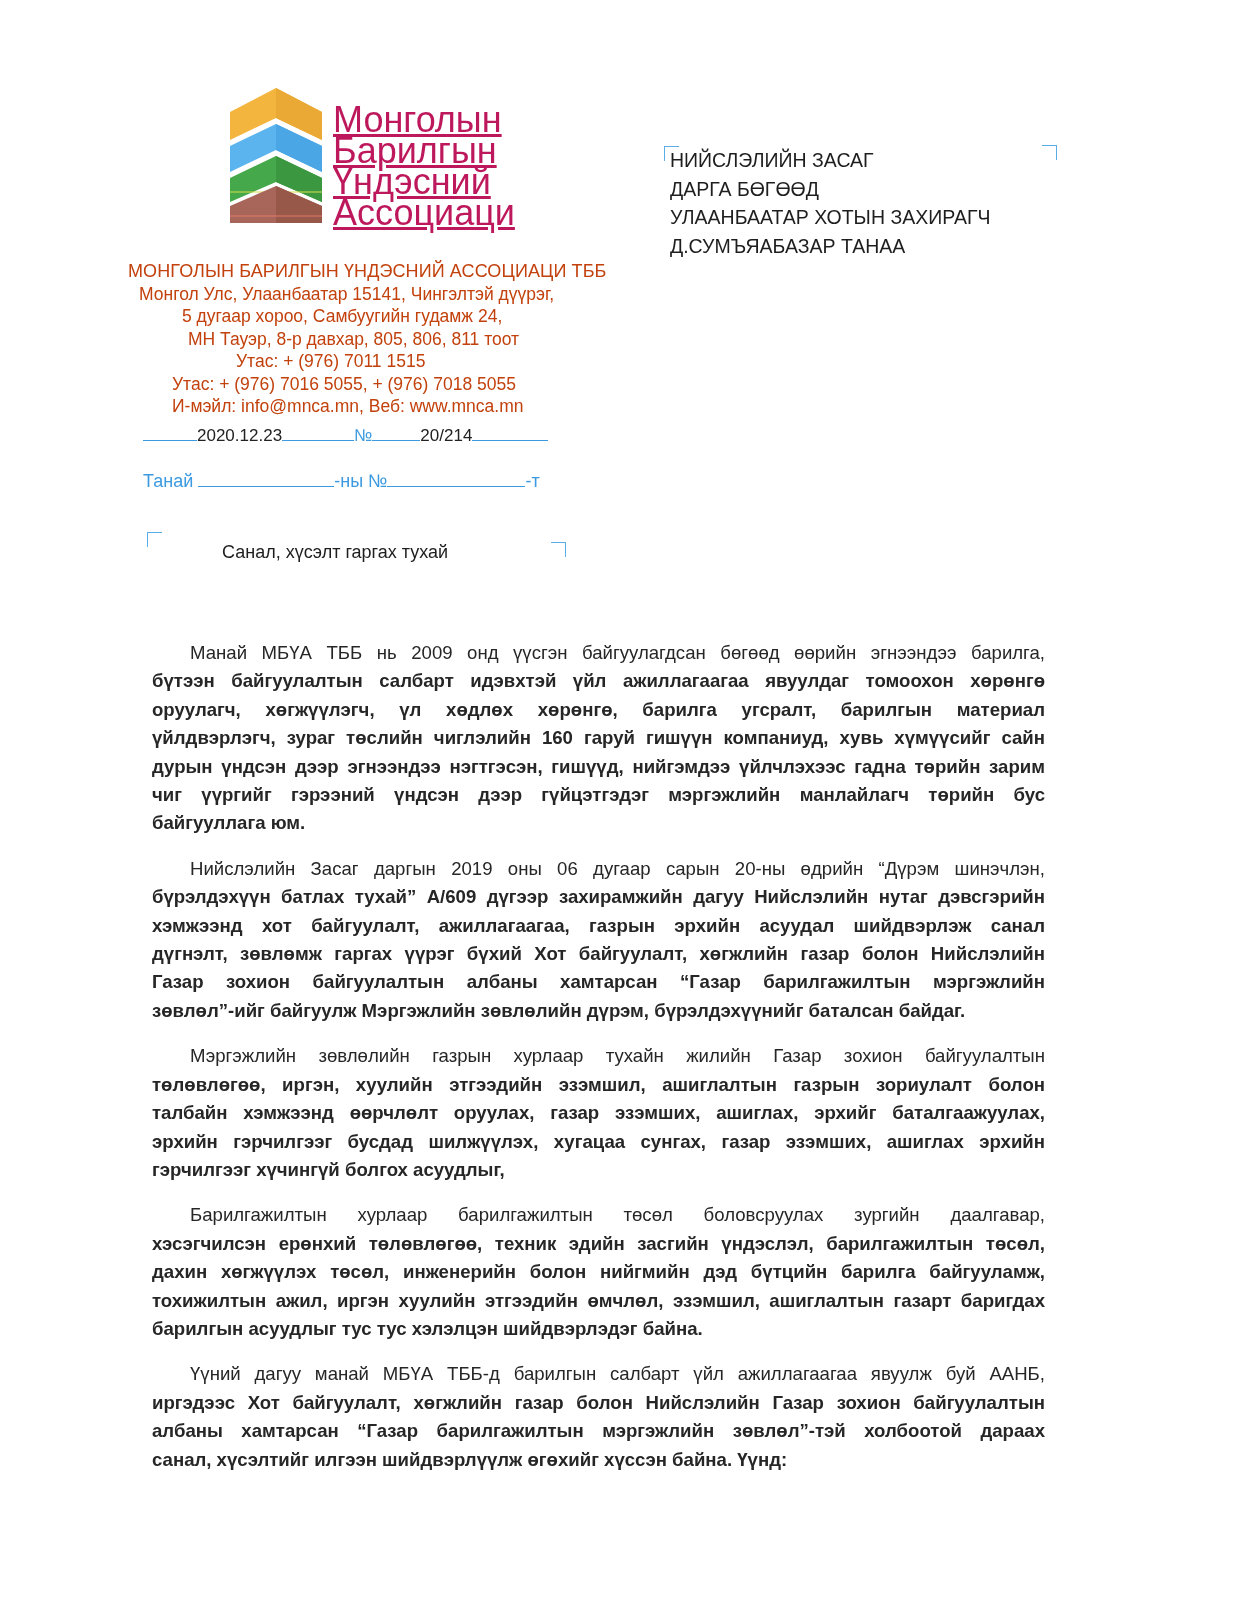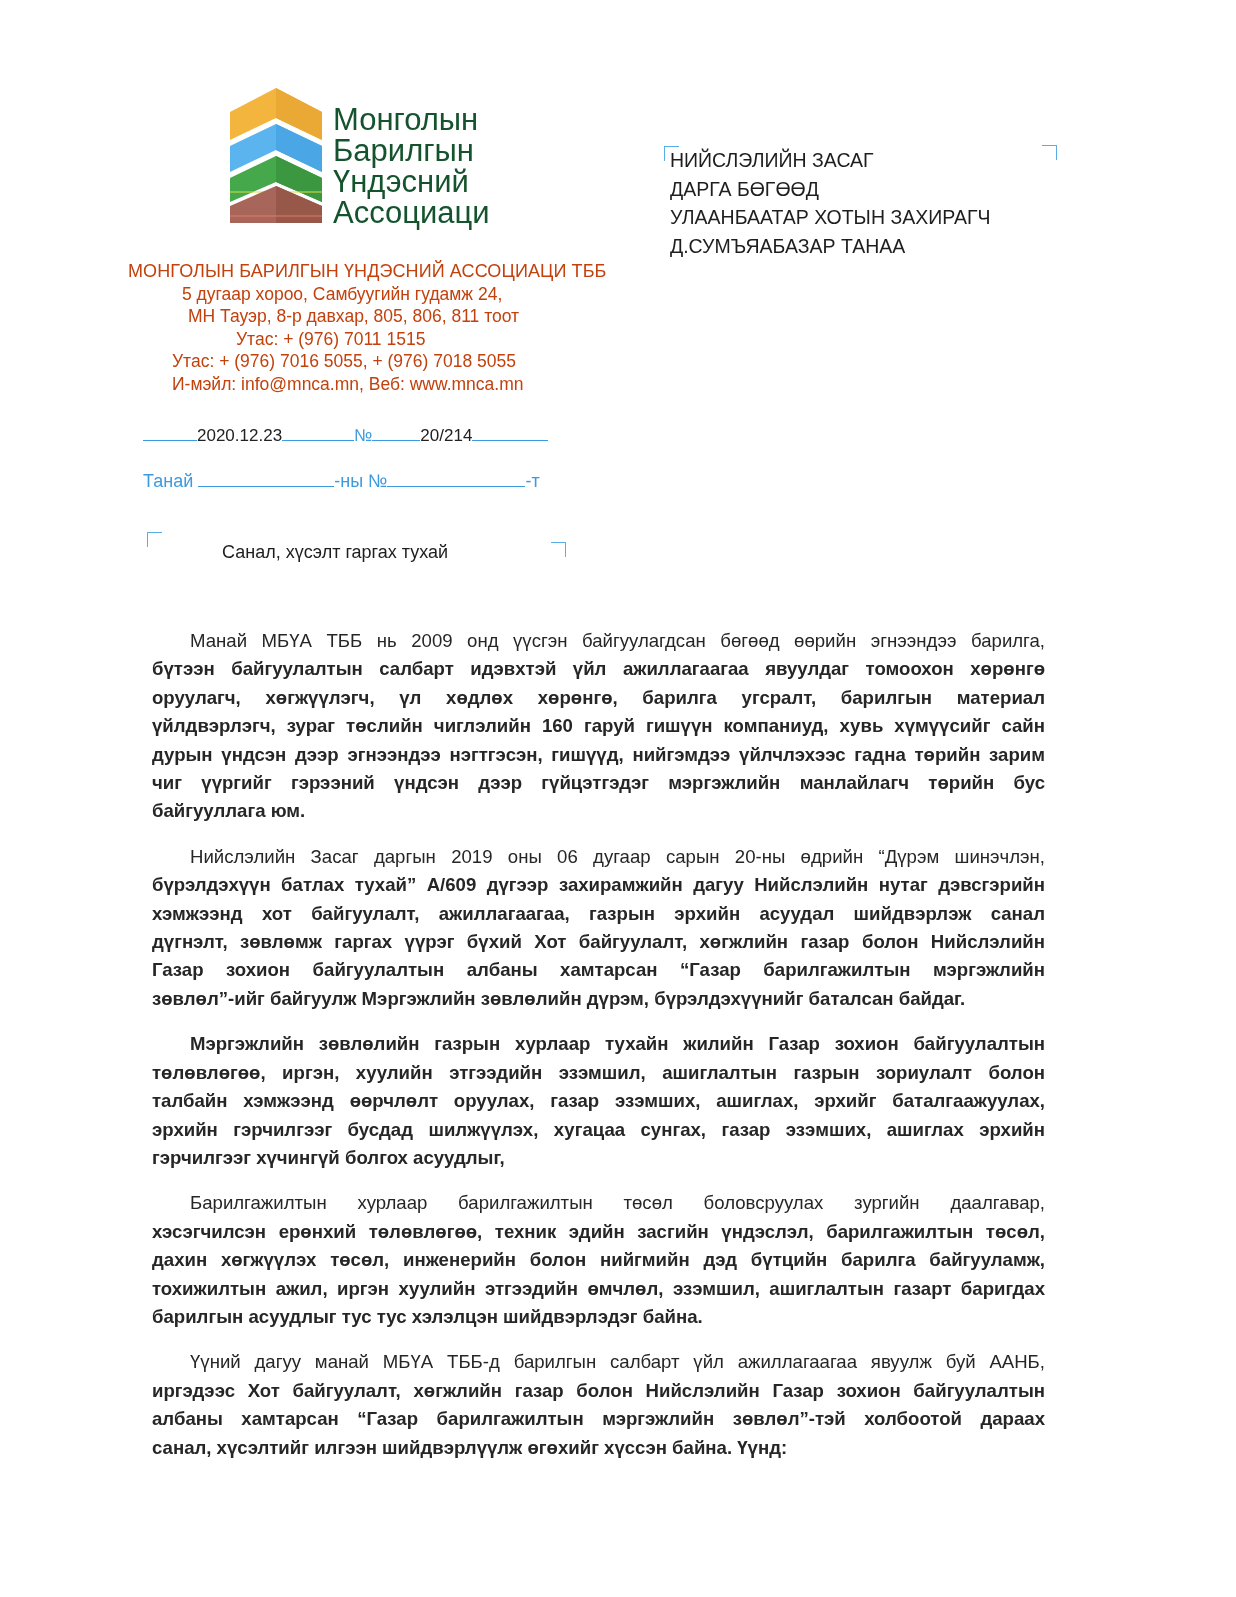--- a/index.html
+++ b/index.html
@@ -2,21 +2,21 @@
 <html><head>
   <meta charset="utf-8">
   <style>
     html, body { margin: 0; padding: 0; background: #ffffff; }
     body { width: 1236px; height: 1597px; position: relative; overflow: hidden;
            font-family: "Liberation Sans", sans-serif; color: #2a2a2a; }
     .abs { position: absolute; }
 
     
     .logo-mark { left: 230px; top: 88px; width: 92px; height: 135px; }
-    .logo-text { left: 333px; top: 104px; font-size: 31px; line-height: 31px; color: #14532d; }
+    .logo-text { left: 333px; top: 104px; font-size: 36px; line-height: 31px; color: #be185d; text-decoration: underline; }
     .logo-text div { white-space: nowrap; }
 
     
     .org { left: 128px; top: 260px; width: 520px; color: #c2410c; font-size: 17.5px; line-height: 22.5px; }
     .org .line { white-space: nowrap; }
     .org .name { font-size: 18px; letter-spacing: 0.1px; }
 
     
     .ref { left: 143px; top: 424px; font-size: 17px; color: #3c9ae0; white-space: nowrap; }
     .ref .val { color: #222; margin-top: 42px; }
@@ -31,21 +31,21 @@
     .corner { position: absolute; width: 14px; height: 14px; border-color: #5aaee8; border-style: solid; border-width: 0; }
     .corner.tl { border-top-width: 1.5px; border-left-width: 1.5px; }
     .corner.tr { border-top-width: 1.5px; border-right-width: 1.5px; }
 
     
     .subject { left: 222px; top: 542px; font-size: 18px; color: #1e1e1e; white-space: nowrap; }
 
     
     .body-text { left: 152px; top: 627px; width: 893px; font-size: 18.6px; line-height: 28.4px; color: #262626;
                  font-family: "Liberation Sans", sans-serif; }
-    .para { margin: 0 0 17px 0; text-align: justify; text-indent: 19px; }
+    .para { margin: 12px 0 17px 0; text-align: justify; text-indent: 19px; }
     .para .ln { display: block; text-align: justify; text-align-last: justify; white-space: nowrap; }
     .para .ln.last { text-align-last: left; }
     .para .ln:not(:first-child) { text-indent: 0; font-weight: bold; }
   </style>
 </head>
 <body>
 
 <svg class="abs logo-mark" viewBox="0 0 92 135">
   <polygon points="0,24 46,0 92,24 92,52 46,30 0,52" fill="#f4b53f"></polygon>
   <polygon points="46,0 92,24 92,52 46,30" fill="#eaa935"></polygon>
@@ -61,20 +61,21 @@
 
 <div class="abs logo-text">
   <div>Монголын</div>
   <div>Барилгын</div>
   <div>Үндэсний</div>
   <div>Ассоциаци</div>
 </div>
 
 <div class="abs org">
   <div class="line name">МОНГОЛЫН БАРИЛГЫН ҮНДЭСНИЙ АССОЦИАЦИ ТББ</div>
+  <div class="line" style="padding-left:11px">Монгол Улс, Улаанбаатар 15141, Чингэлтэй дүүрэг,</div>
   <div class="line" style="padding-left:54px">5 дугаар хороо, Самбуугийн гудамж 24,</div>
   <div class="line" style="padding-left:60px">МН Тауэр, 8-р давхар, 805, 806, 811 тоот</div>
   <div class="line" style="padding-left:108px">Утас: + (976) 7011 1515</div>
   <div class="line" style="padding-left:44px">Утас: + (976) 7016 5055, + (976) 7018 5055</div>
   <div class="line" style="padding-left:44px">И-мэйл: info@mnca.mn, Веб: www.mnca.mn</div>
 </div>
 
 <div class="abs ref">
   <span class="blank" style="width:54px"></span><span class="val">2020.12.23</span><span class="blank" style="width:72px"></span><span>№</span><span class="blank" style="width:48px"></span><span class="val">20/214</span><span class="blank" style="width:76px"></span>
 </div>
@@ -109,21 +110,21 @@
     </div>
     <div class="para">
       <span class="ln" style="padding-left: 19px;">Нийслэлийн Засаг даргын 2019 оны 06 дугаар сарын 20-ны өдрийн “Дүрэм шинэчлэн,</span>
       <span class="ln">бүрэлдэхүүн батлах тухай” А/609 дүгээр захирамжийн дагуу Нийслэлийн нутаг дэвсгэрийн</span>
       <span class="ln">хэмжээнд хот байгуулалт, ажиллагаагаа, газрын эрхийн асуудал шийдвэрлэж санал</span>
       <span class="ln">дүгнэлт, зөвлөмж гаргах үүрэг бүхий Хот байгуулалт, хөгжлийн газар болон Нийслэлийн</span>
       <span class="ln">Газар зохион байгуулалтын албаны хамтарсан “Газар барилгажилтын мэргэжлийн</span>
       <span class="ln last">зөвлөл”-ийг байгуулж Мэргэжлийн зөвлөлийн дүрэм, бүрэлдэхүүнийг баталсан байдаг.</span>
     </div>
     <div class="para">
-      <span class="ln" style="padding-left: 19px; font-weight: bold;">Мэргэжлийн зөвлөлийн газрын хурлаар тухайн жилийн Газар зохион байгуулалтын</span>
+      <span class="ln" style="padding-left: 19px;">Мэргэжлийн зөвлөлийн газрын хурлаар тухайн жилийн Газар зохион байгуулалтын</span>
       <span class="ln">төлөвлөгөө, иргэн, хуулийн этгээдийн эзэмшил, ашиглалтын газрын зориулалт болон</span>
       <span class="ln">талбайн хэмжээнд өөрчлөлт оруулах, газар эзэмших, ашиглах, эрхийг баталгаажуулах,</span>
       <span class="ln">эрхийн гэрчилгээг бусдад шилжүүлэх, хугацаа сунгах, газар эзэмших, ашиглах эрхийн</span>
       <span class="ln last">гэрчилгээг хүчингүй болгох асуудлыг,</span>
     </div>
     <div class="para">
       <span class="ln" style="padding-left: 19px;">Барилгажилтын хурлаар барилгажилтын төсөл боловсруулах зургийн даалгавар,</span>
       <span class="ln">хэсэгчилсэн ерөнхий төлөвлөгөө, техник эдийн засгийн үндэслэл, барилгажилтын төсөл,</span>
       <span class="ln">дахин хөгжүүлэх төсөл, инженерийн болон нийгмийн дэд бүтцийн барилга байгууламж,</span>
       <span class="ln">тохижилтын ажил, иргэн хуулийн этгээдийн өмчлөл, эзэмшил, ашиглалтын газарт баригдах</span>

